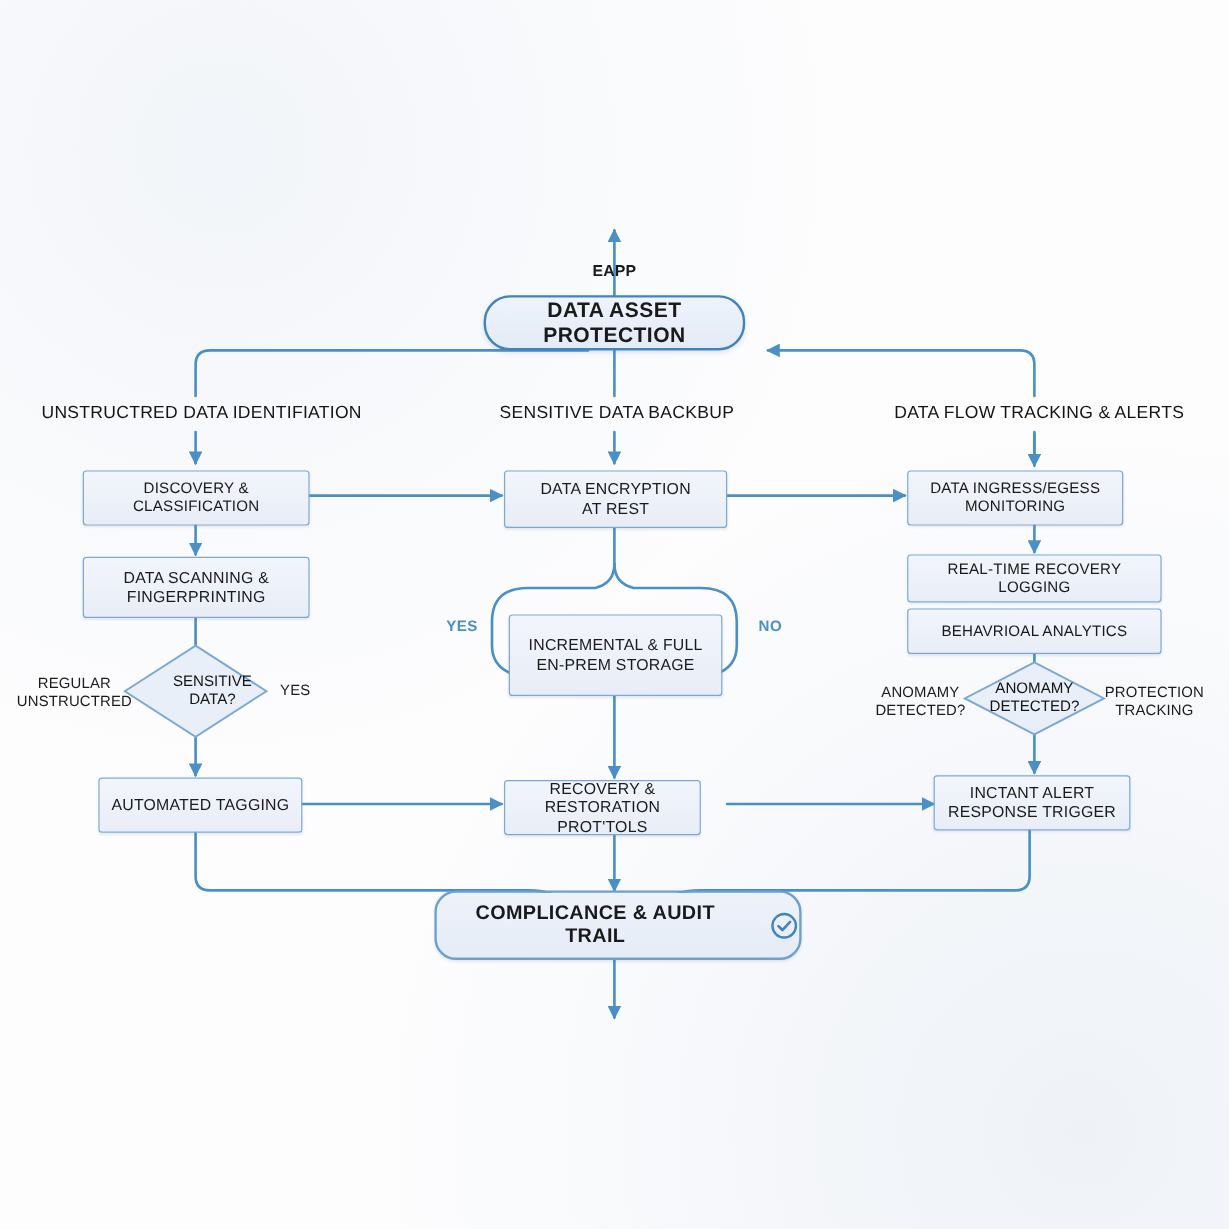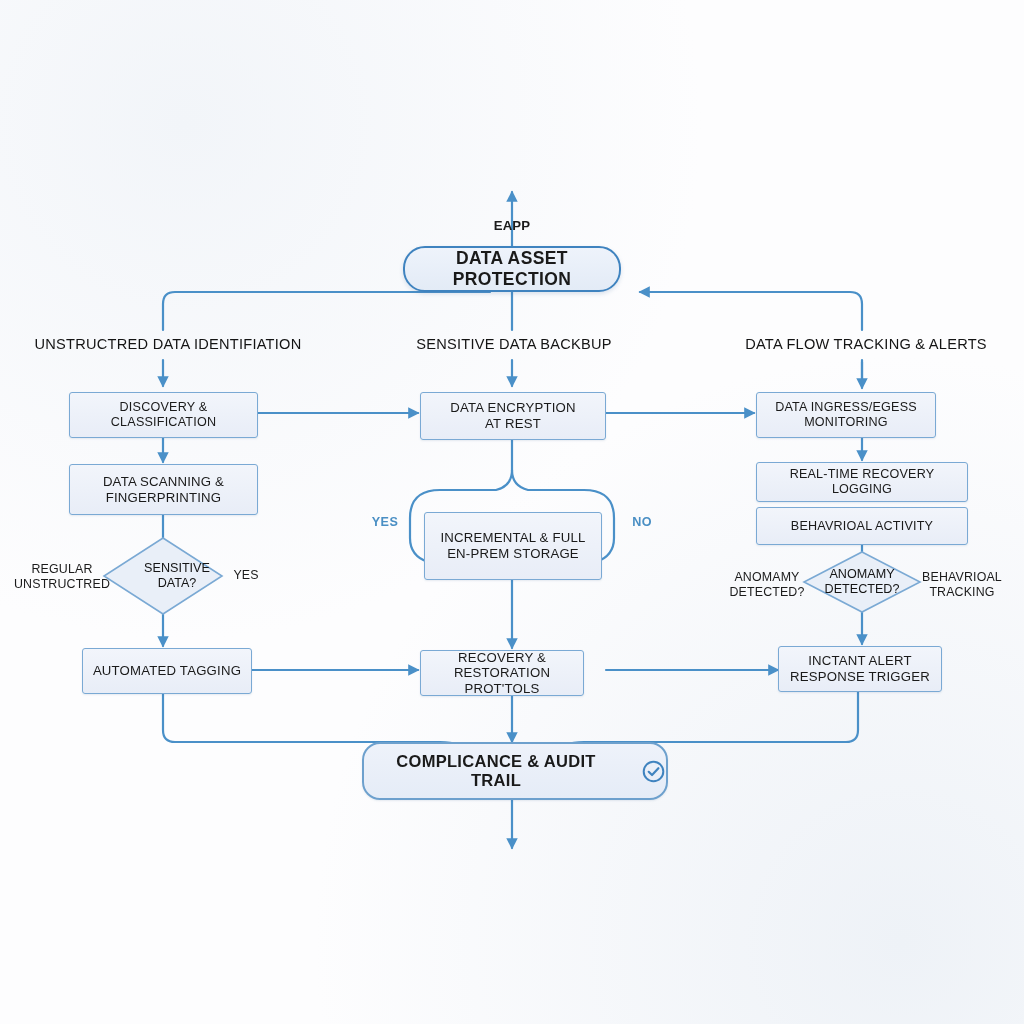--- a/index.html
+++ b/index.html
@@ -188,27 +188,27 @@
 PROT'TOLS</span>
   </div>
 
   <div class="node n-sm" style="left:756px;top:392px;width:180px;height:46px;">
     <span class="txt">DATA INGRESS/EGESS MONITORING</span>
   </div>
   <div class="node n-sm" style="left:756px;top:462px;width:212px;height:40px;">
     <span class="txt">REAL-TIME RECOVERY LOGGING</span>
   </div>
   <div class="node n-sm" style="left:756px;top:507px;width:212px;height:38px;">
-    <span class="txt">BEHAVRIOAL ACTIVITY</span>
+    <span class="txt">BEHAVRIOAL ANALYTICS</span>
   </div>
   <div class="diamond-label" style="left:862px;top:582px;">ANOMAMY
 DETECTED?</div>
   <div class="edgelabel" style="left:767px;top:570px;">ANOMAMY
 DETECTED?</div>
-  <div class="edgelabel" style="left:962px;top:570px;">BEHAVRIOAL
+  <div class="edgelabel" style="left:962px;top:570px;">PROTECTION
 TRACKING</div>
   <div class="node n-md" style="left:778px;top:646px;width:164px;height:46px;white-space:pre-line;">
     <span class="txt">INCTANT ALERT
 RESPONSE TRIGGER</span>
   </div>
 
   <div class="node final" style="left:362px;top:742px;width:306px;height:58px;">
     <span class="txt">COMPLICANCE &amp; AUDIT TRAIL</span>
     <svg class="check" viewBox="0 0 24 24">
       <circle cx="12" cy="12" r="9.4" fill="none" stroke="#3f83bf" stroke-width="1.9"></circle>

